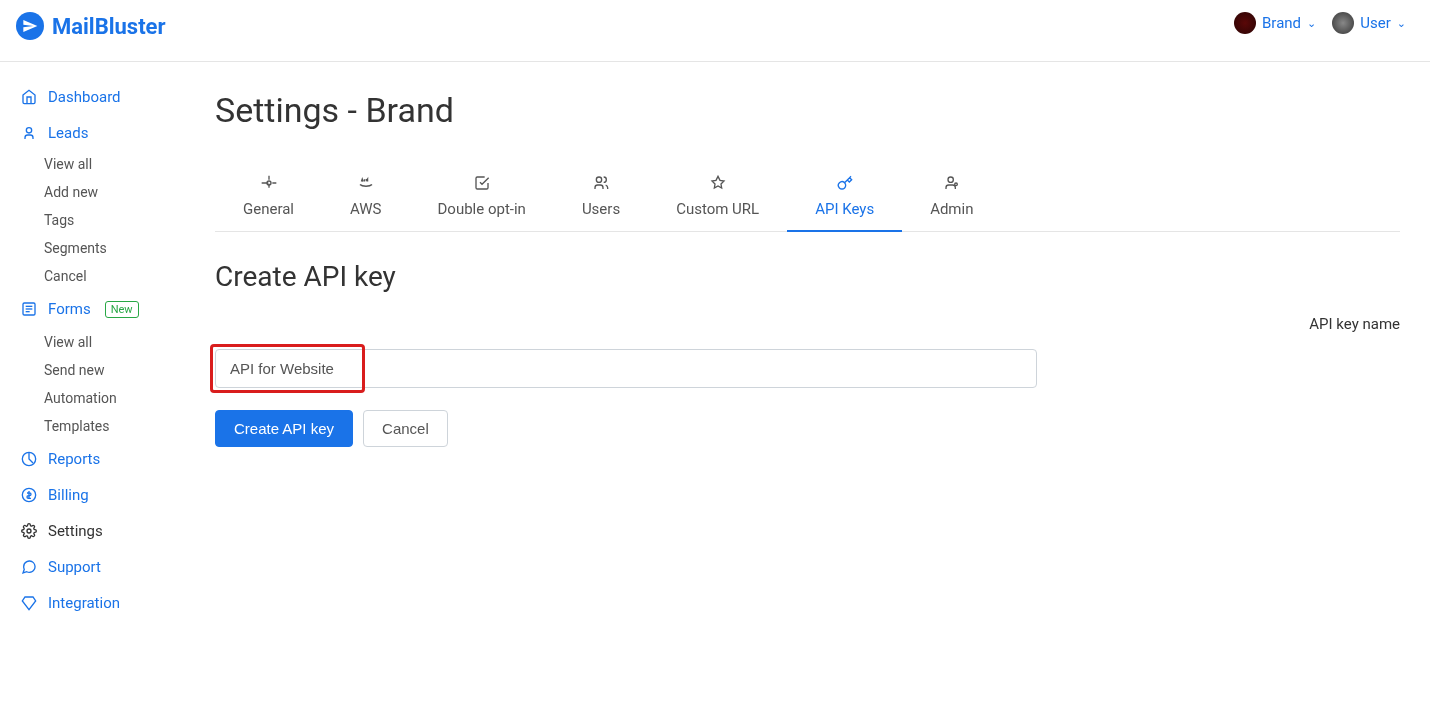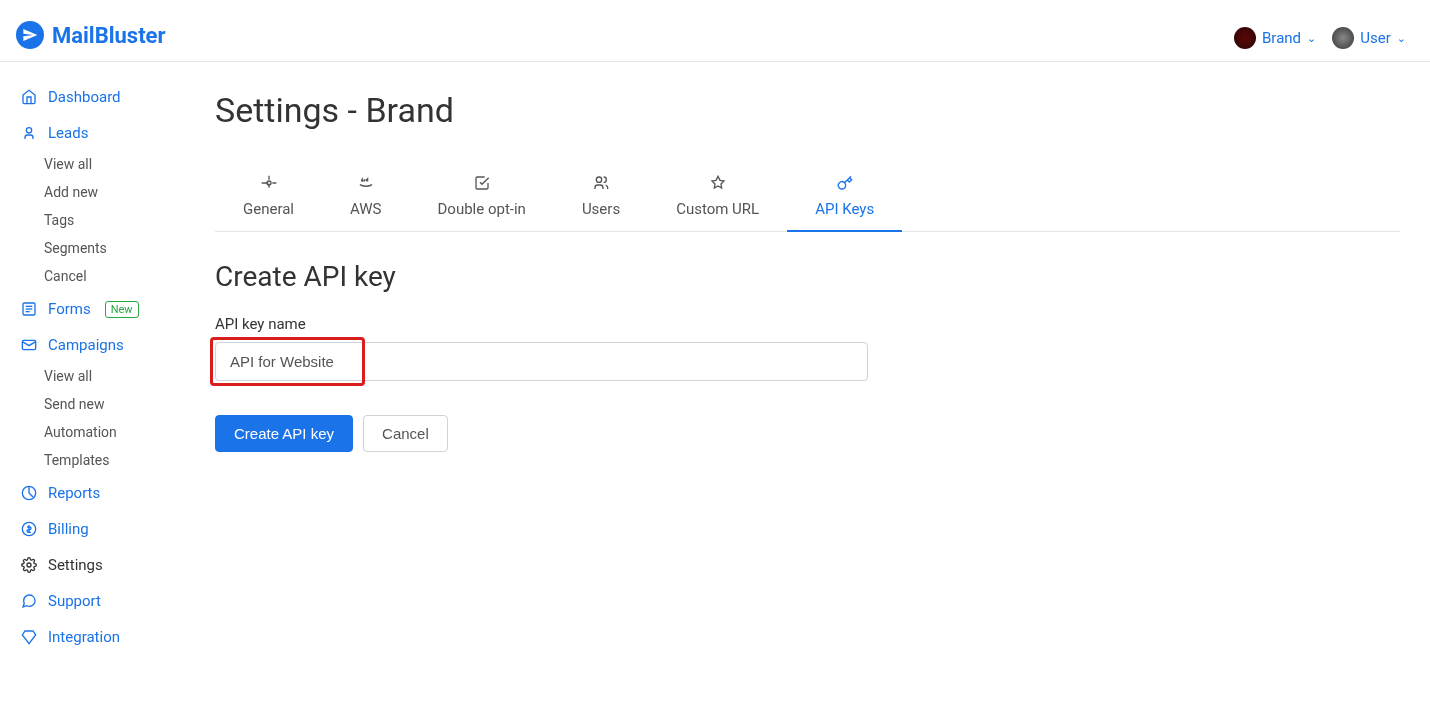--- a/index.html
+++ b/index.html
@@ -10,21 +10,21 @@
     body {
       font-family: -apple-system, BlinkMacSystemFont, "Segoe UI", Roboto, "Helvetica Neue", Arial, sans-serif;
       background: #ffffff;
       color: #333;
       width: 1430px;
       height: 708px;
       overflow: hidden;
     }
     .header {
       display: flex;
-      align-items: flex-end;
+      align-items: flex-start;
       justify-content: space-between;
       padding: 12px 24px 12px 16px;
       border-bottom: 1px solid #e5e5e5;
       height: 62px;
     }
     .logo {
       display: flex;
       align-items: center;
       color: #1a73e8;
       font-weight: 700;
@@ -158,26 +158,27 @@
     .section-title {
       font-size: 28px;
       font-weight: 400;
       color: #333;
       margin-top: 28px;
       margin-bottom: 22px;
     }
     .form-label {
       font-size: 15px;
       color: #333;
-      margin-bottom: 9px;
+      margin-bottom: 16px;
+      text-align: right;
     }
     .input-wrap {
       position: relative;
-      width: 653px;
-      margin-bottom: 34px;
+      width: 822px;
+      margin-bottom: 22px;
     }
     .input-field {
       width: 100%;
       padding: 10px 14px;
       border: 1px solid #ced4da;
       border-radius: 4px;
       font-size: 15px;
       color: #555;
     }
     .highlight-box {
@@ -280,29 +281,20 @@
               <line x1="7" y1="12" x2="17" y2="12"></line>
               <line x1="7" y1="16" x2="13" y2="16"></line>
             </svg>
         </span>
         <span>Forms</span>
         <span class="badge-new">New</span>
       </div>
     </div>
 
     <div class="nav-section">
-      <div class="nav-item">
-        <span class="nav-icon">
-          <svg width="16" height="16" viewBox="0 0 24 24" fill="none" stroke="#1a73e8" stroke-width="2">
-              <rect x="2" y="5" width="20" height="14" rx="2"></rect>
-              <polyline points="2 7 12 13 22 7"></polyline>
-            </svg>
-        </span>
-        <span>Campaigns</span>
-      </div>
       <div class="sub-items">
         <div class="sub-item">View all</div>
         <div class="sub-item">Send new</div>
         <div class="sub-item">Automation</div>
         <div class="sub-item">Templates</div>
       </div>
     </div>
 
     <div class="nav-section">
       <div class="nav-item">
@@ -413,20 +405,30 @@
         <span>Custom URL</span>
       </div>
       <div class="tab active">
         <span class="tab-icon">
           <svg width="16" height="16" viewBox="0 0 24 24" fill="none" stroke="#1a73e8" stroke-width="2">
               <path d="M21 2l-2 2m-7.61 7.61a5.5 5.5 0 11-7.778 7.778 5.5 5.5 0 017.777-7.777zm0 0L15.5 7.5m0 0l3 3L22 7l-3-3m-3.5 3.5L19 4"></path>
             </svg>
         </span>
         <span>API Keys</span>
       </div>
+      <div class="tab">
+        <span class="tab-icon">
+          <svg width="16" height="16" viewBox="0 0 24 24" fill="none" stroke="#555" stroke-width="2">
+              <circle cx="10" cy="7" r="4"></circle>
+              <path d="M3 21v-2a4 4 0 014-4h6a4 4 0 014 4v2"></path>
+              <circle cx="18" cy="14" r="2"></circle>
+            </svg>
+        </span>
+        <span>Admin</span>
+      </div>
     </div>
 
     <h2 class="section-title">Create API key</h2>
 
     <div class="form-label">API key name</div>
     <div class="input-wrap">
       <input type="text" class="input-field" value="API for Website" style="">
       <div class="highlight-box"></div>
     </div>
 

